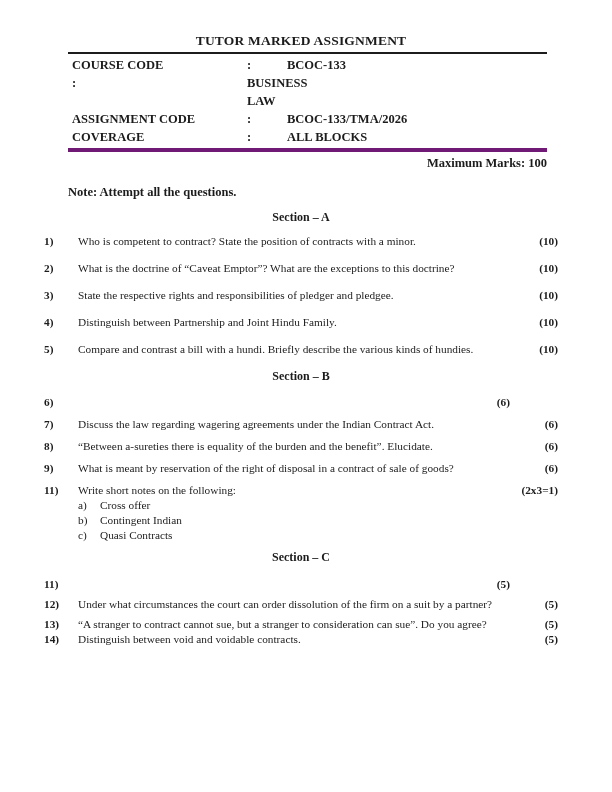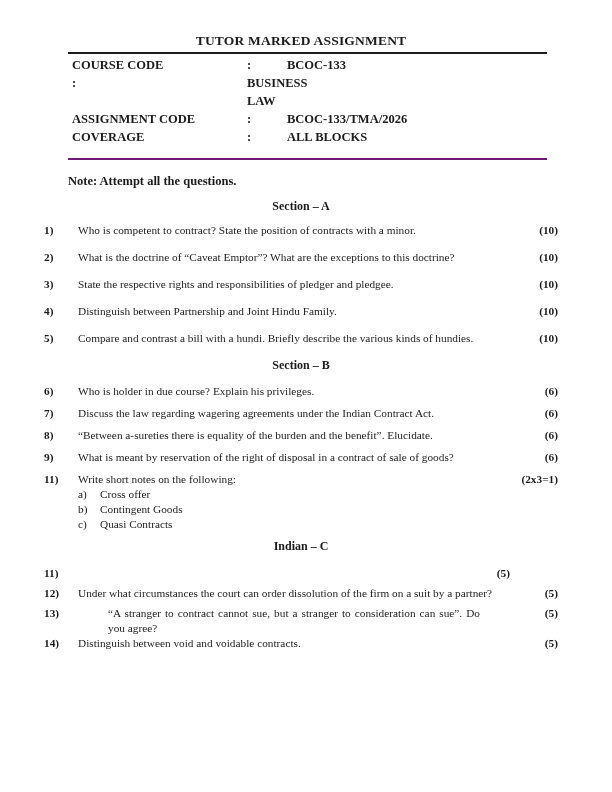--- a/index.html
+++ b/index.html
@@ -15,22 +15,22 @@
   .title {
     text-align: center;
     font-weight: bold;
     font-size: 13.5px;
     line-height: 16px;
     letter-spacing: 0.2px;
   }
   .course-table {
     margin: 3px 11px 0 24px;
     border-top: 2px solid #1c1c1c;
-    border-bottom: 2px solid #701a75;
-    padding: 2px 0 12px 4px;
+    border-bottom: 4px solid #701a75;
+    padding: 2px 0 2px 4px;
   }
   .t-row {
     display: grid;
     grid-template-columns: 175px 40px 1fr;
     font-weight: bold;
     font-size: 12.5px;
     line-height: 18px;
   }
   .max-marks {
     text-align: right;
@@ -67,21 +67,21 @@
     text-align: left;
   }
   
   .sec-0 .sec-heading { margin: 10px 0 9px; }
   .sec-1 .sec-heading { margin: 12px 0 11px; }
   .sec-2 .sec-heading { margin: 1px 0 12px; }
   .sec-0 .q-row { margin-bottom: 12px; }
   .sec-1 .q-row { margin-bottom: 7px; }
   .sec-2 .q-row { margin-bottom: 5px; }
   .sec-2 .q-row:nth-child(2) { }
-  .sec-2 .q-row:nth-child(4) { margin-bottom: 0; gap: 30px; }
+  .sec-2 .q-row:nth-child(4) { margin-bottom: 0; }
 </style>
 </head>
 <body>
 
 <div class="page">
   <div class="title">TUTOR MARKED ASSIGNMENT</div>
 
   <div class="course-table">
       <div class="t-row">
         <div class="t-label">COURSE CODE</div>
@@ -97,20 +97,21 @@
         <div class="t-sep">:</div>
         <div class="t-value">BCOC-133/TMA/2026</div>
       </div>
       <div class="t-row">
         <div class="t-label">COVERAGE</div>
         <div class="t-sep">:</div>
         <div class="t-value">ALL BLOCKS</div>
       </div>
     </div>
 
+  <div class="max-marks">Maximum Marks: 100</div>
 
   <div class="note">Note: Attempt all the questions.</div>
 
   <div>
       <section class="section sec-0">
         <div class="sec-heading">Section – A</div>
         <div class="q-row">
           <div class="q-num">1)</div>
           <div class="q-text"><span>Who is competent to contract? State the position of contracts with a minor.</span></div>
           <div class="q-marks">(10)</div>
@@ -133,21 +134,20 @@
         <div class="q-row">
           <div class="q-num">5)</div>
           <div class="q-text"><span>Compare and contrast a bill with a hundi. Briefly describe the various kinds of hundies.</span></div>
           <div class="q-marks">(10)</div>
         </div>
       </section>
       <section class="section sec-1">
         <div class="sec-heading">Section – B</div>
         <div class="q-row">
           <div class="q-num">6)</div>
-          <div class="q-text"><span>Who is holder in due course? Explain his privileges.</span></div>
           <div class="q-marks">(6)</div>
         </div>
         <div class="q-row">
           <div class="q-num">7)</div>
           <div class="q-text"><span>Discuss the law regarding wagering agreements under the Indian Contract Act.</span></div>
           <div class="q-marks">(6)</div>
         </div>
         <div class="q-row">
           <div class="q-num">8)</div>
           <div class="q-text"><span>“Between a-sureties there is equality of the burden and the benefit”. Elucidate.</span></div>
@@ -158,30 +158,30 @@
           <div class="q-text"><span>What is meant by reservation of the right of disposal in a contract of sale of goods?</span></div>
           <div class="q-marks">(6)</div>
         </div>
         <div class="q-row">
           <div class="q-num">11)</div>
           <div class="q-text"><span>Write short notes on the following:</span><div class="sub-row">
               <span class="sub-letter">a)</span>
               <span class="sub-text">Cross offer</span>
             </div><div class="sub-row">
               <span class="sub-letter">b)</span>
-              <span class="sub-text">Contingent Goods</span>
+              <span class="sub-text">Contingent Indian</span>
             </div><div class="sub-row">
               <span class="sub-letter">c)</span>
               <span class="sub-text">Quasi Contracts</span>
             </div></div>
           <div class="q-marks">(2x3=1)</div>
         </div>
       </section>
       <section class="section sec-2">
-        <div class="sec-heading">Indian – C</div>
+        <div class="sec-heading">Section – C</div>
         <div class="q-row">
           <div class="q-num">11)</div>
           <div class="q-marks">(5)</div>
         </div>
         <div class="q-row">
           <div class="q-num">12)</div>
           <div class="q-text"><span>Under what circumstances the court can order dissolution of the firm on a suit by a partner?</span></div>
           <div class="q-marks">(5)</div>
         </div>
         <div class="q-row">

